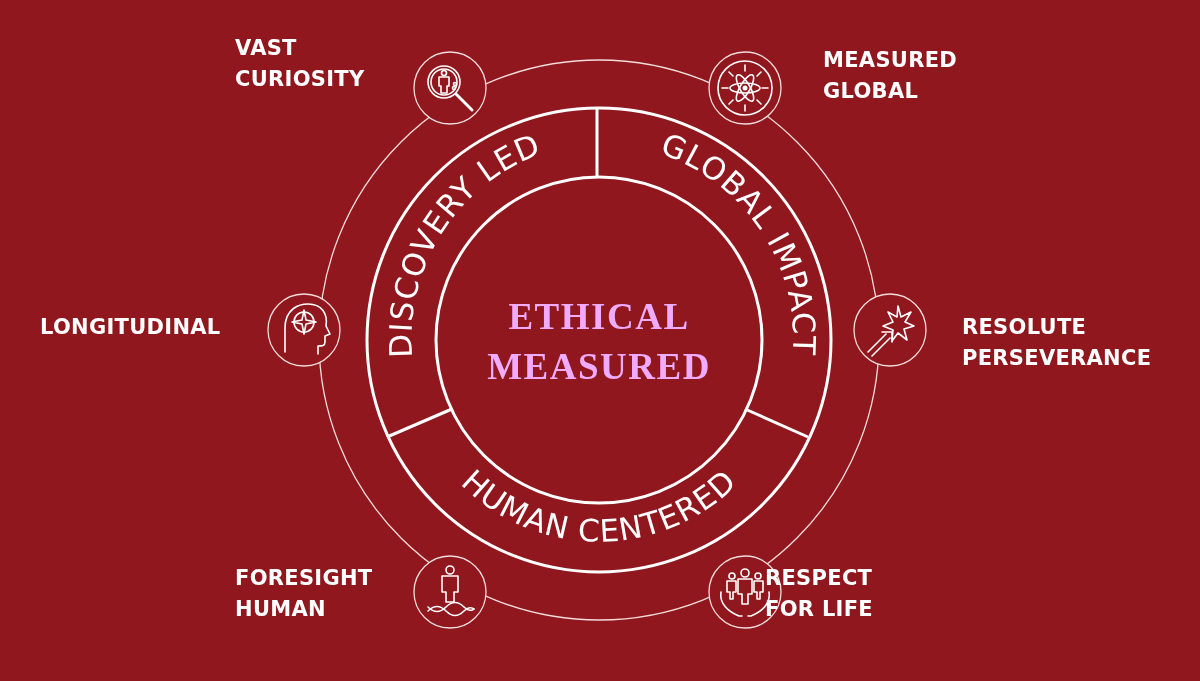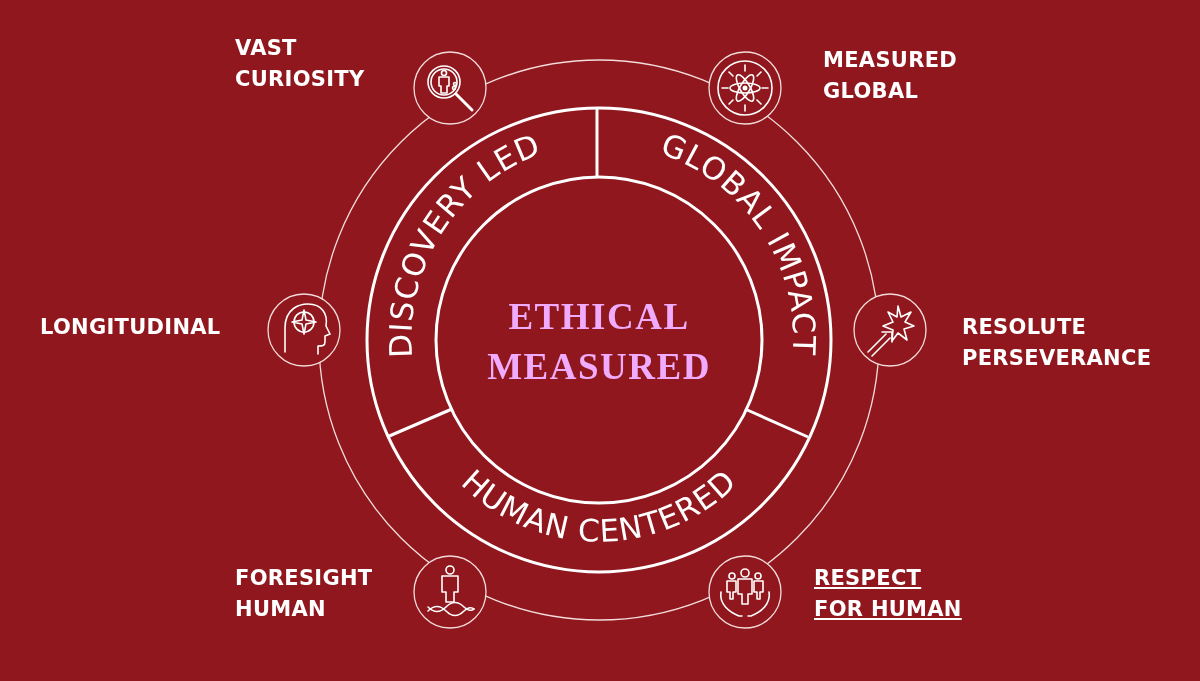--- a/index.html
+++ b/index.html
@@ -143,17 +143,17 @@
     <span>LONGITUDINAL</span>
   </div>
   <div class="label" style="left:962px; top:312px;">
     <span>RESOLUTE</span>
     <span>PERSEVERANCE</span>
   </div>
   <div class="label" style="left:235px; top:563px;">
     <span>FORESIGHT</span>
     <span>HUMAN</span>
   </div>
-  <div class="label" style="left:814px; top:563px;text-decoration:underline;">
+  <div class="label" style="left:765px; top:563px;">
     <span>RESPECT</span>
-    <span>FOR HUMAN</span>
+    <span>FOR LIFE</span>
   </div>
 </div>
 
 </body></html>

